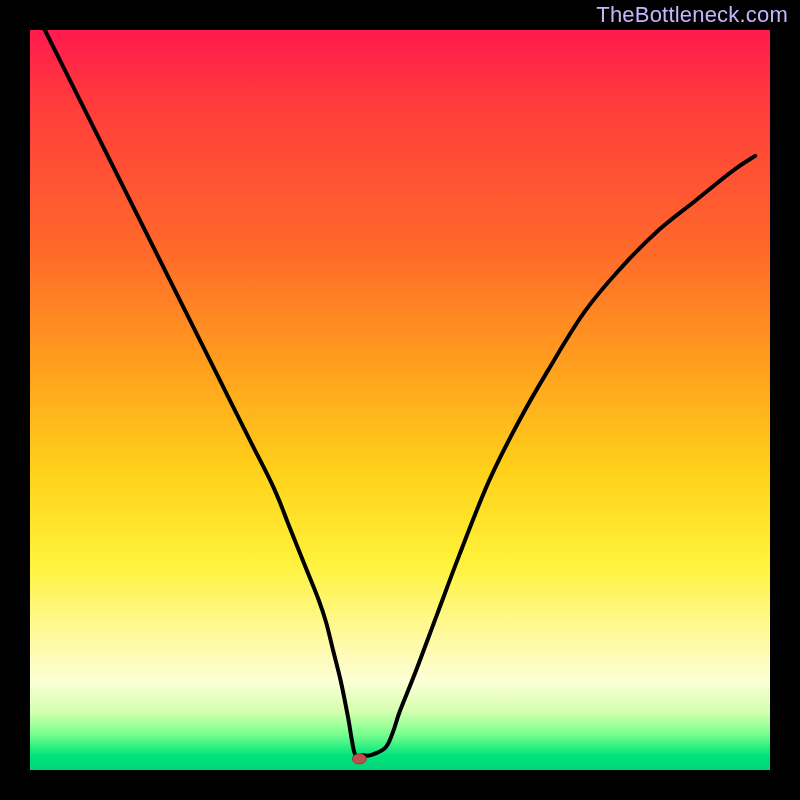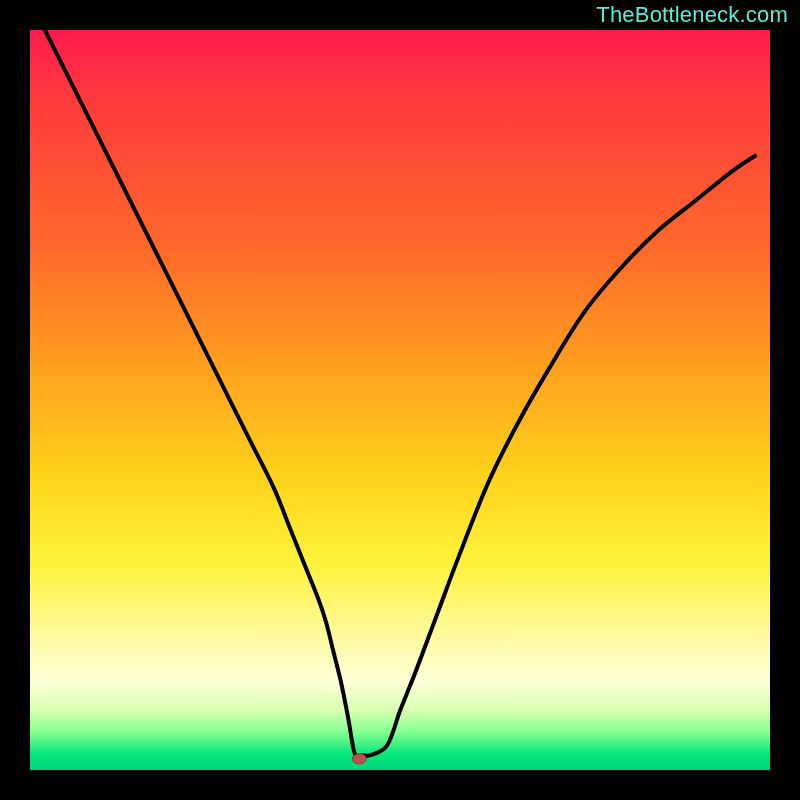--- a/index.html
+++ b/index.html
@@ -39,21 +39,21 @@
       #d6ffb0 92%,
       #7fff8f 95%,
       #00e57a 98%,
       #00d47a 100%
     );
   }
   .watermark {
     position: absolute;
     top: 2px;
     right: 12px;
-    color: #5eead4;
+    color: #c4b5fd;
     font-size: 22px;
     font-weight: 500;
     letter-spacing: 0.2px;
     user-select: none;
   }
   svg.curve {
     position: absolute;
     left: 0;
     top: 0;
     width: 740px;

